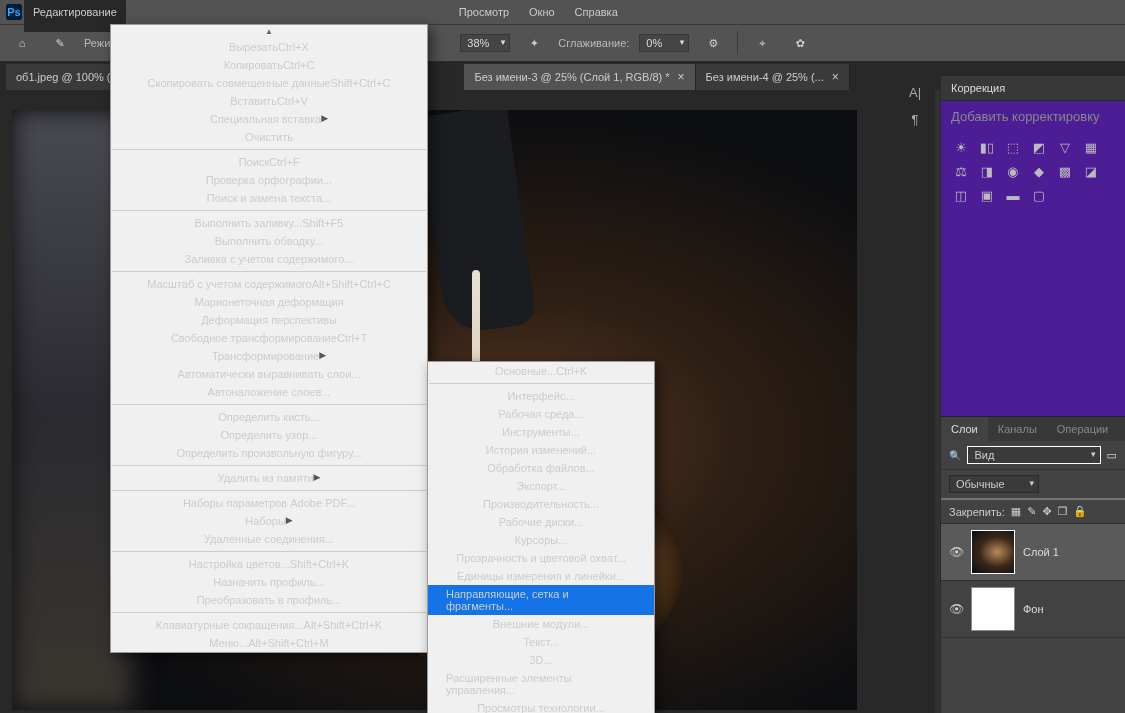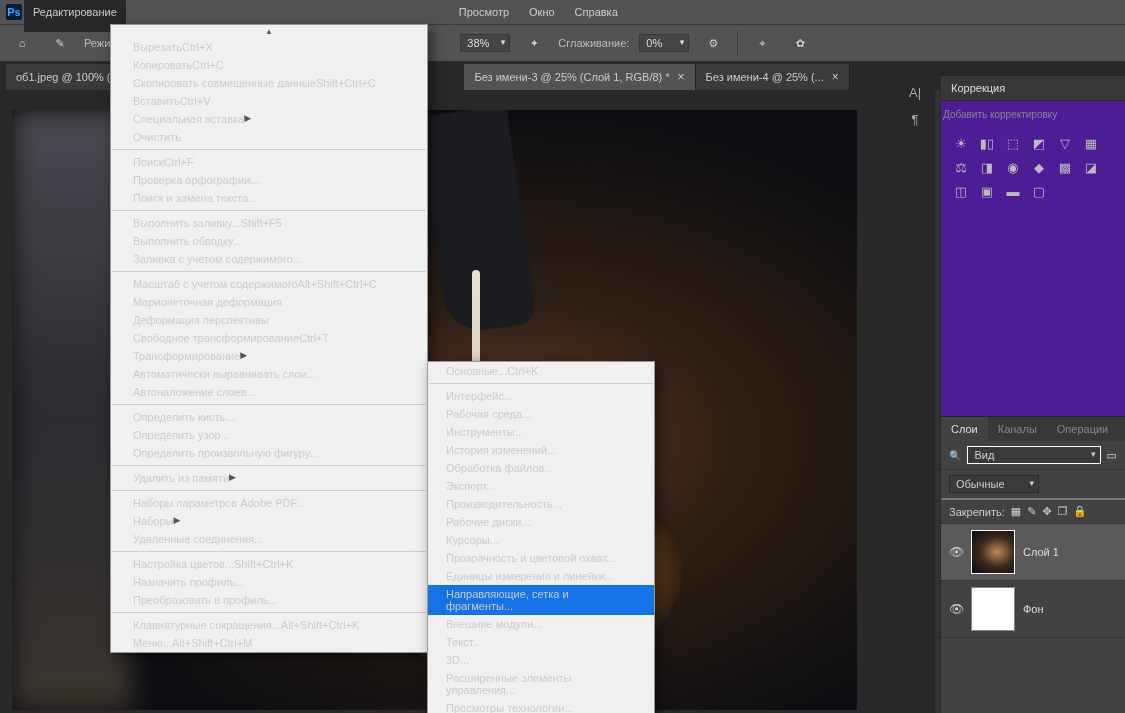--- a/index.html
+++ b/index.html
@@ -20,30 +20,30 @@
 .canvas-area{position:absolute;top:90px;left:0;right:190px;bottom:0;background:#282828}
 .canvas-img{position:absolute;top:20px;left:12px;width:845px;height:600px;background:linear-gradient(135deg,#2a2f3a 0%,#1a1d24 50%,#3a3228 100%);overflow:hidden}
 .coffee-scene{position:absolute;inset:0;background:radial-gradient(ellipse at 60% 55%,#5b3a24 0%,#2e1f14 30%,#0d0e11 70%)}
 .blur-panel{position:absolute;left:0;top:0;width:120px;height:100%;background:linear-gradient(180deg,#4a4a52 0%,#2a2a30 50%,#3a352e 100%);filter:blur(12px)}
 .pitcher{position:absolute;left:420px;top:0;width:90px;height:220px;background:#1a1c20;border-radius:0 0 20px 40px;transform:rotate(-8deg)}
 .stream{position:absolute;left:460px;top:160px;width:8px;height:210px;background:linear-gradient(180deg,#e8e0d0,#d4c8b0);border-radius:4px}
 .cup{position:absolute;left:350px;top:350px;width:320px;height:220px;border-radius:50%;background:radial-gradient(ellipse at center,#c9a374 0%,#8b5a2b 40%,#4a2f18 70%,#1a1410 100%);box-shadow:inset 0 0 40px rgba(0,0,0,.6)}
 .latte-art{position:absolute;left:460px;top:410px;width:120px;height:120px;background:radial-gradient(circle,#e8d4b0 0%,#d4b888 30%,transparent 50%);border-radius:50%}
 .edit-menu{position:absolute;top:24px;left:110px;width:318px;background:#f0f0f0;border:1px solid #999;box-shadow:4px 4px 12px rgba(0,0,0,.5);z-index:100}
 .edit-menu .scroll-up{text-align:center;font-size:8px;color:#666;padding:2px}
-.menu-item{display:flex;justify-content:flex-start;padding:3px 22px;color:#333;cursor:pointer}
+.menu-item{display:flex;justify-content:center;padding:3px 22px;color:#333;cursor:pointer}
 .menu-item.disabled{color:#999;cursor:default}
 .menu-item .arrow{font-size:9px;color:#555}
 .menu-sep{height:1px;background:#ccc;margin:3px 1px}
 .submenu{position:absolute;top:361px;left:427px;width:228px;background:#f0f0f0;border:1px solid #999;box-shadow:4px 4px 12px rgba(0,0,0,.5);z-index:101}
 .submenu .menu-item{padding:3px 18px}
 .submenu .menu-item.highlighted{background:#1473e6;color:#fff}
 .right-panels{position:absolute;top:76px;right:0;width:185px;bottom:0;background:#4c1d95;border-left:1px solid #2a2a2a}
 .panel-header{background:#383838;padding:6px 10px;font-size:11px;color:#ddd;border-bottom:1px solid #2a2a2a}
-.panel-sub{padding:8px 2px;color:#888;font-size:10px}
+.panel-sub{padding:8px 10px;color:#888;font-size:13px}
 .adj-icons{display:flex;flex-wrap:wrap;gap:6px;padding:6px 10px 12px;justify-content:flex-start}
 .adj-icon{width:20px;height:18px;display:flex;align-items:center;justify-content:center;font-size:13px;color:#bbb;cursor:pointer}
 .layers-panel{position:absolute;top:340px;left:0;right:0;bottom:0;background:#424242;border-top:1px solid #222}
 .layers-tabs{display:flex;background:#383838}
 .layers-tab{padding:6px 10px;color:#888;cursor:pointer}
 .layers-tab.active{background:#424242;color:#ddd}
 .layers-filter{display:flex;align-items:center;padding:5px 8px;gap:6px;border-bottom:1px solid #333}
 .kind-select{flex:1;background:#3a3a3a;border:1px solid #ffffff;padding:2px 6px;color:#ccc;position:relative}
 .kind-select::after{content:'▾';position:absolute;right:4px;top:2px;font-size:9px}
 .blend-row{padding:5px 8px;border-bottom:2px solid #737373}

